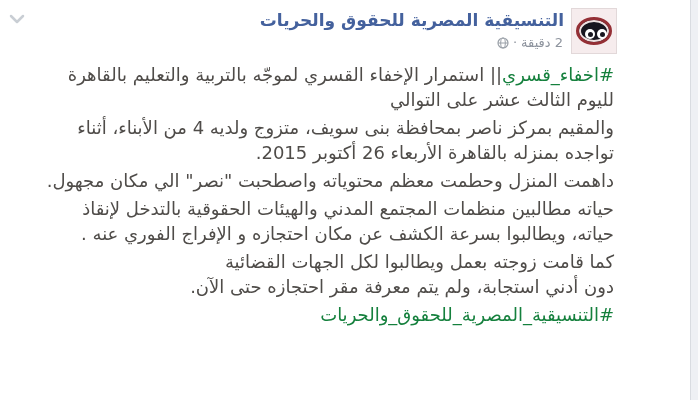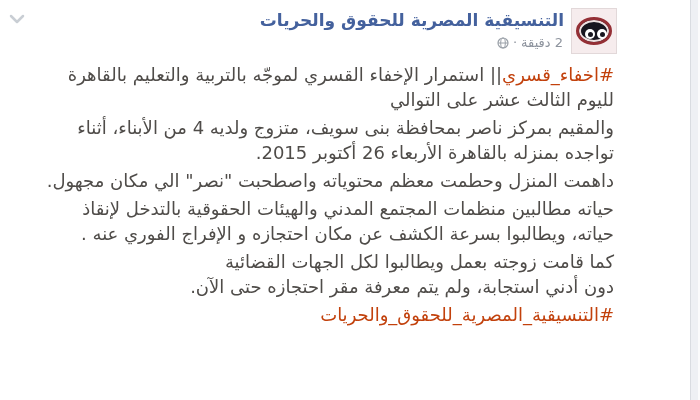--- a/index.html
+++ b/index.html
@@ -34,21 +34,21 @@
   .meta { position:absolute; top:35px; right:57px; direction:rtl; color:#8e949e; font-size:13px;
           display:flex; align-items:center; gap:4px; }
   .meta .time { cursor:pointer; }
   .globe { display:inline-block; width:12px; height:12px; }
 
   
   .body { position:absolute; top:62px; right:0; width:690px; direction:rtl; text-align:right;
           padding:0 6px 0 0; color:#4f4c49; font-size:18px; }
   .para { margin:0 0 3px 0; }
   .ln   { line-height:25px; white-space:nowrap; }
-  .tag  { color:#c2410c; cursor:pointer; }
+  .tag  { color:#15803d; cursor:pointer; }
   .rest { }
 </style>
 </head>
 <body>
 
 <div class="viewport">
 
   <div class="post-card">
 
     <div class="hide-chevron">

